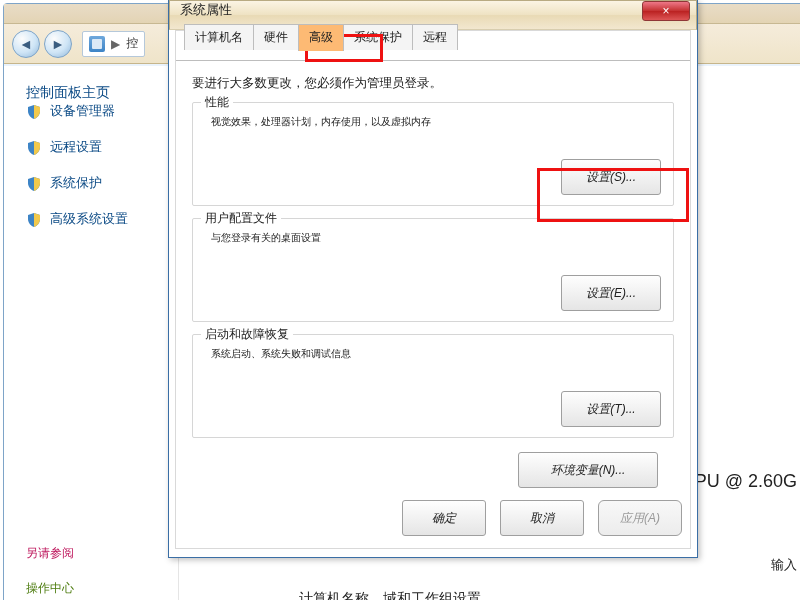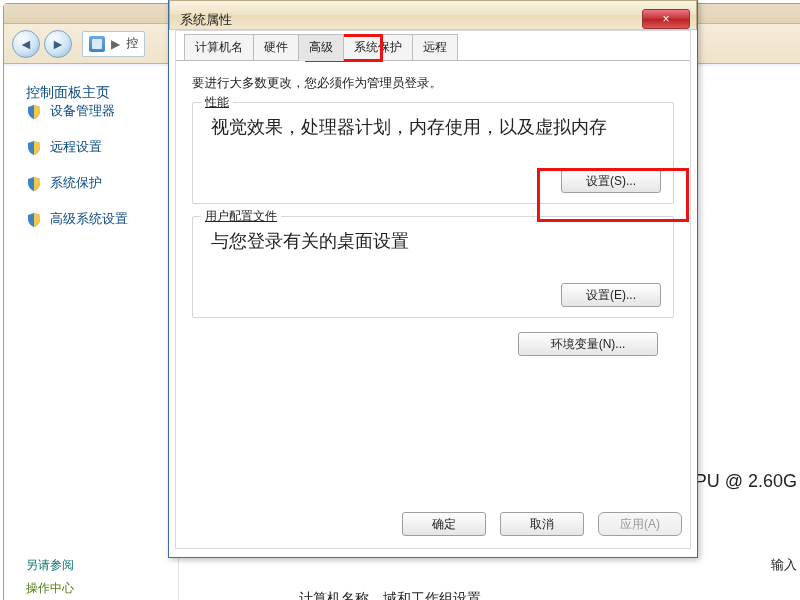--- a/index.html
+++ b/index.html
@@ -20,56 +20,56 @@
     .breadcrumb .icon::after { content:""; position:absolute; inset:3px; background:#dbe9f6; border-radius:1px; }
     .chevron { color:#666; }
 
     .explorer-body { display:flex; position:absolute; top:62px; bottom:0; left:0; right:0; background:#fff; }
     .sidebar { width: 175px; background:#fff; border-right:1px solid #e5e5e5; padding: 18px 12px 8px 22px; font-size: 13px; color:#1a56a0; }
     .sidebar-title { color:#0b4a85; font-size:14px; }
     .sidebar-item { display:flex; align-items:flex-end; gap:8px; margin-bottom: 18px; color:#0b4a85; cursor:pointer; }
     .shield-icon { width:16px; height:16px; }
     .shield-icon svg { width:16px; height:16px; }
     .sidebar-footer { position:absolute; bottom: 12px; left: 22px; font-size:12px; }
-    .sidebar-footer .muted { color:#0f766e; display:block; margin-bottom: 6px; }
+    .sidebar-footer .muted { color:#be185d; display:block; margin-bottom: 18px; }
     .sidebar-footer .link { color:#4d7c0f; }
 
     .main-area { flex:1; position:relative; padding: 24px 24px 0 40px; }
     .right-fragment { position:absolute; right:6px; top:405px; font-size:18px; color:#222; }
     .right-fragment2 { position:absolute; right:6px; top:490px; font-size:13px; color:#222; }
     .main-bottom-line { position:absolute; top: 524px; left: 120px; font-size:14px; color:#222; }
 
     
     .dialog {
       position:absolute; top: 0; left: 168px; width: 530px; height: 558px;
       border:1px solid #3a6ea5; border-top:none;
       background:#fff;
       box-shadow: 2px 2px 6px rgba(0,0,0,0.25);
     }
     .titlebar {
-      height: 30px; display:flex; align-items:flex-end; justify-content:space-between;
+      height: 30px; display:flex; align-items:flex-start; justify-content:space-between;
       padding: 0 0 0 10px; background: linear-gradient(#fbf4e4,#efe3c4 48%,#e9dab5 52%,#f2e7cf);
       border:1px solid #b8aa82; border-bottom:1px solid #d8cdae;
     }
     .titlebar-text { font-size:13px; color:#222; }
     .close-btn { width: 48px; height: 20px; margin-right:6px; border-radius:3px; background:linear-gradient(#e78,#c53333 48%,#b22 52%,#d55); border:1px solid #8f3737; color:#fff; display:flex; align-items:center; justify-content:center; font-size:12px; cursor:pointer; }
     .dialog-inner { position:absolute; top:30px; left:6px; right:6px; bottom:8px; background:#fff; border:1px solid #d9d9d9; }
 
-    .tabs-row { display:flex; align-items:flex-end; height: 30px; padding: 6px 8px 0 8px; gap:0; font-size:12px; border-bottom:1px solid #bdbdbd; }
+    .tabs-row { display:flex; align-items:flex-end; height: 30px; padding: 6px 8px 10px 8px; gap:0; font-size:12px; border-bottom:1px solid #bdbdbd; }
     .tab { padding: 4px 10px 4px 10px; border:1px solid #bdbdbd; border-bottom:none; background:#f4f4f4; margin-right:-1px; color:#222; cursor:pointer; position:relative; }
-    .tab.active { background:#e5e5e5; z-index:2; padding-bottom:5px; margin-bottom:-1px; }
+    .tab.active { background:#fdba74; z-index:2; padding-bottom:5px; margin-bottom:-1px; }
 
     .tab-page { padding: 14px 16px 8px 16px; font-size:12.5px; color:#222; }
     .instruction { margin-bottom: 10px; }
 
     .groupbox { border:1px solid #d6d6d6; border-radius:2px; padding: 10px 12px 10px 12px; margin-bottom: 12px; position:relative; }
-    .group-legend { position:absolute; top:-9px; left:8px; background:#fff; padding: 0 4px; font-size:12px;text-decoration:underline; }
-    .group-desc { font-size:18px; margin: 2px 0 30px 6px; }
+    .group-legend { position:absolute; top:-9px; left:8px; background:#fff; padding: 0 4px; font-size:12px; }
+    .group-desc { font-size:10px; margin: 2px 0 30px 6px; }
     .group-btn-row { display:flex; justify-content:flex-end; }
-    .btn { min-width: 100px; height: 24px; padding: 0 12px; background:linear-gradient(#fefefe,#e5e5e5); border:1px solid #9f9f9f; border-radius:3px; font-size:12px; color:#222; display:inline-flex; align-items:center; justify-content:center; cursor:pointer; }
+    .btn { min-width: 100px; height: 36px; padding: 0 12px; background:linear-gradient(#fefefe,#e5e5e5); border:1px solid #9f9f9f; border-radius:3px; font-size:12px; color:#222; display:inline-flex; align-items:center; justify-content:center; cursor:pointer;font-style:italic; }
     .env-row { display:flex; justify-content:flex-end; padding: 2px 16px 2px 0; margin-top: 2px; }
     .env-row .btn { min-width: 140px; }
 
     .dialog-buttons { position:absolute; bottom: 12px; right: 8px; display:flex; gap:14px; }
     .dialog-buttons .btn { min-width: 84px; }
     .dialog-buttons .disabled { color:#9a9a9a; background:linear-gradient(#f8f8f8,#ececec); cursor:default;border-radius:6px; }
 
     
     .hilite { position:absolute; border:3px solid #e11; pointer-events:none; }
     .hilite.tab-hi { top: 34px; left: 136px; width: 78px; height: 28px; }
@@ -166,20 +166,27 @@
       </div>
 
       <div class="groupbox">
         <span class="group-legend">用户配置文件</span>
         <div class="group-desc">与您登录有关的桌面设置</div>
         <div class="group-btn-row">
           <div class="btn">设置(E)...</div>
         </div>
       </div>
 
+      <div class="groupbox">
+        <span class="group-legend">启动和故障恢复</span>
+        <div class="group-desc">系统启动、系统失败和调试信息</div>
+        <div class="group-btn-row">
+          <div class="btn">设置(T)...</div>
+        </div>
+      </div>
 
       <div class="env-row">
         <div class="btn">环境变量(N)...</div>
       </div>
     </div>
 
     <div class="dialog-buttons">
       <div class="btn">确定</div>
       <div class="btn">取消</div>
       <div class="btn disabled">应用(A)</div>

